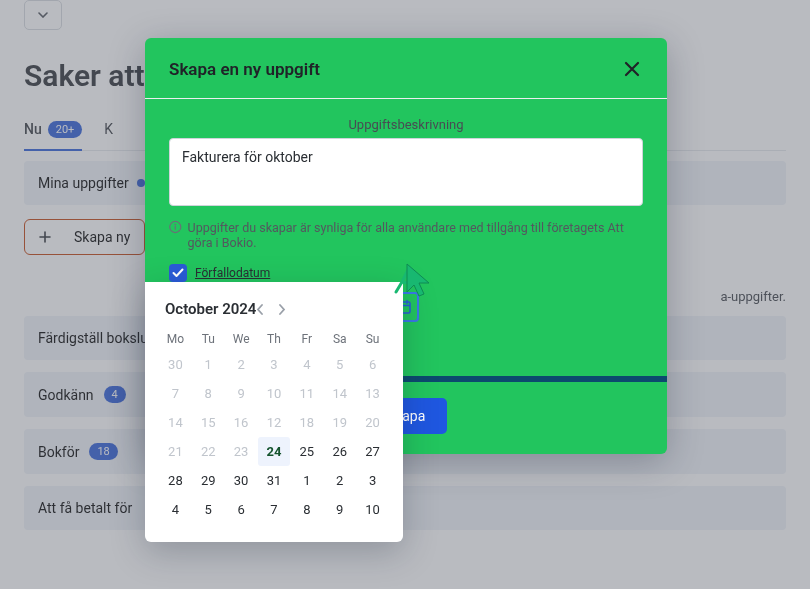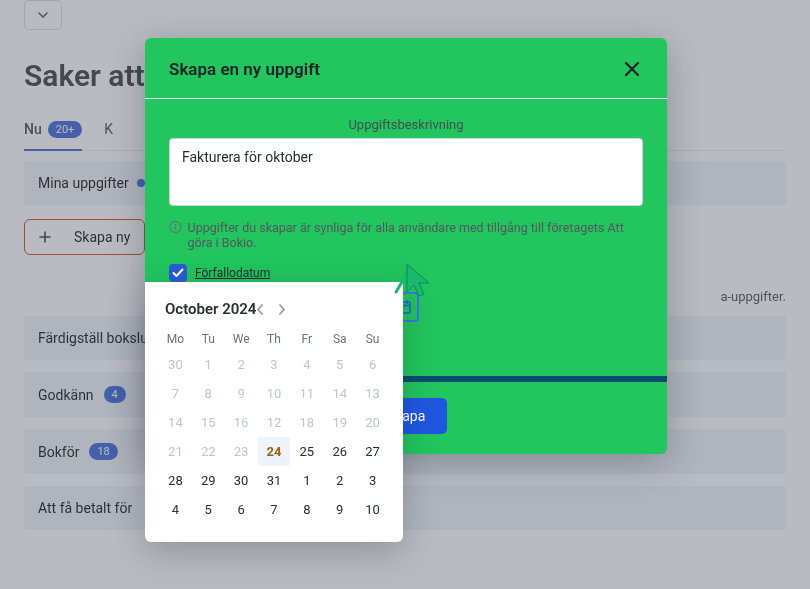--- a/index.html
+++ b/index.html
@@ -40,21 +40,21 @@
 
 .calendar { position: absolute; left: 145px; top: 282px; width: 258px; background: #fff; border-radius: 0 0 6px 6px; box-shadow: 0 10px 34px rgba(20,30,50,.25); padding: 18px 14px 18px; z-index: 20; }
 .cal-head { display: flex; align-items: center; justify-content: flex-start; padding: 0 6px 10px; }
 .cal-title { font-size: 15px; font-weight: 600; color: #2a2e33; }
 .cal-nav { display: flex; gap: 14px; color: #8d939c; }
 .cal-grid { display: grid; grid-template-columns: repeat(7, 1fr); gap: 0 0; text-align: center; }
 .dow { font-size: 12px; color: #6d727a; padding: 4px 0; }
 .day { font-size: 13px; color: #2a2e33; padding: 7px 0; border-radius: 3px; cursor: pointer; }
 .day.muted { color: #c0c5cc; }
 .day.out { color: #2a2e33; }
-.day.selected { color: #a16207; font-weight: 700; background: #eef3fd; }
+.day.selected { color: #14532d; font-weight: 700; background: #eef3fd; }
 svg { display: block; }
 </style>
 </head>
 <body>
 
 <div class="bg">
   <div class="topbar-btn">
     <svg width="10" height="6" viewBox="0 0 10 6">
         <path d="M1 1l4 4 4-4" stroke="#4a4f57" stroke-width="1.6" fill="none" stroke-linecap="round"></path>
       </svg>

